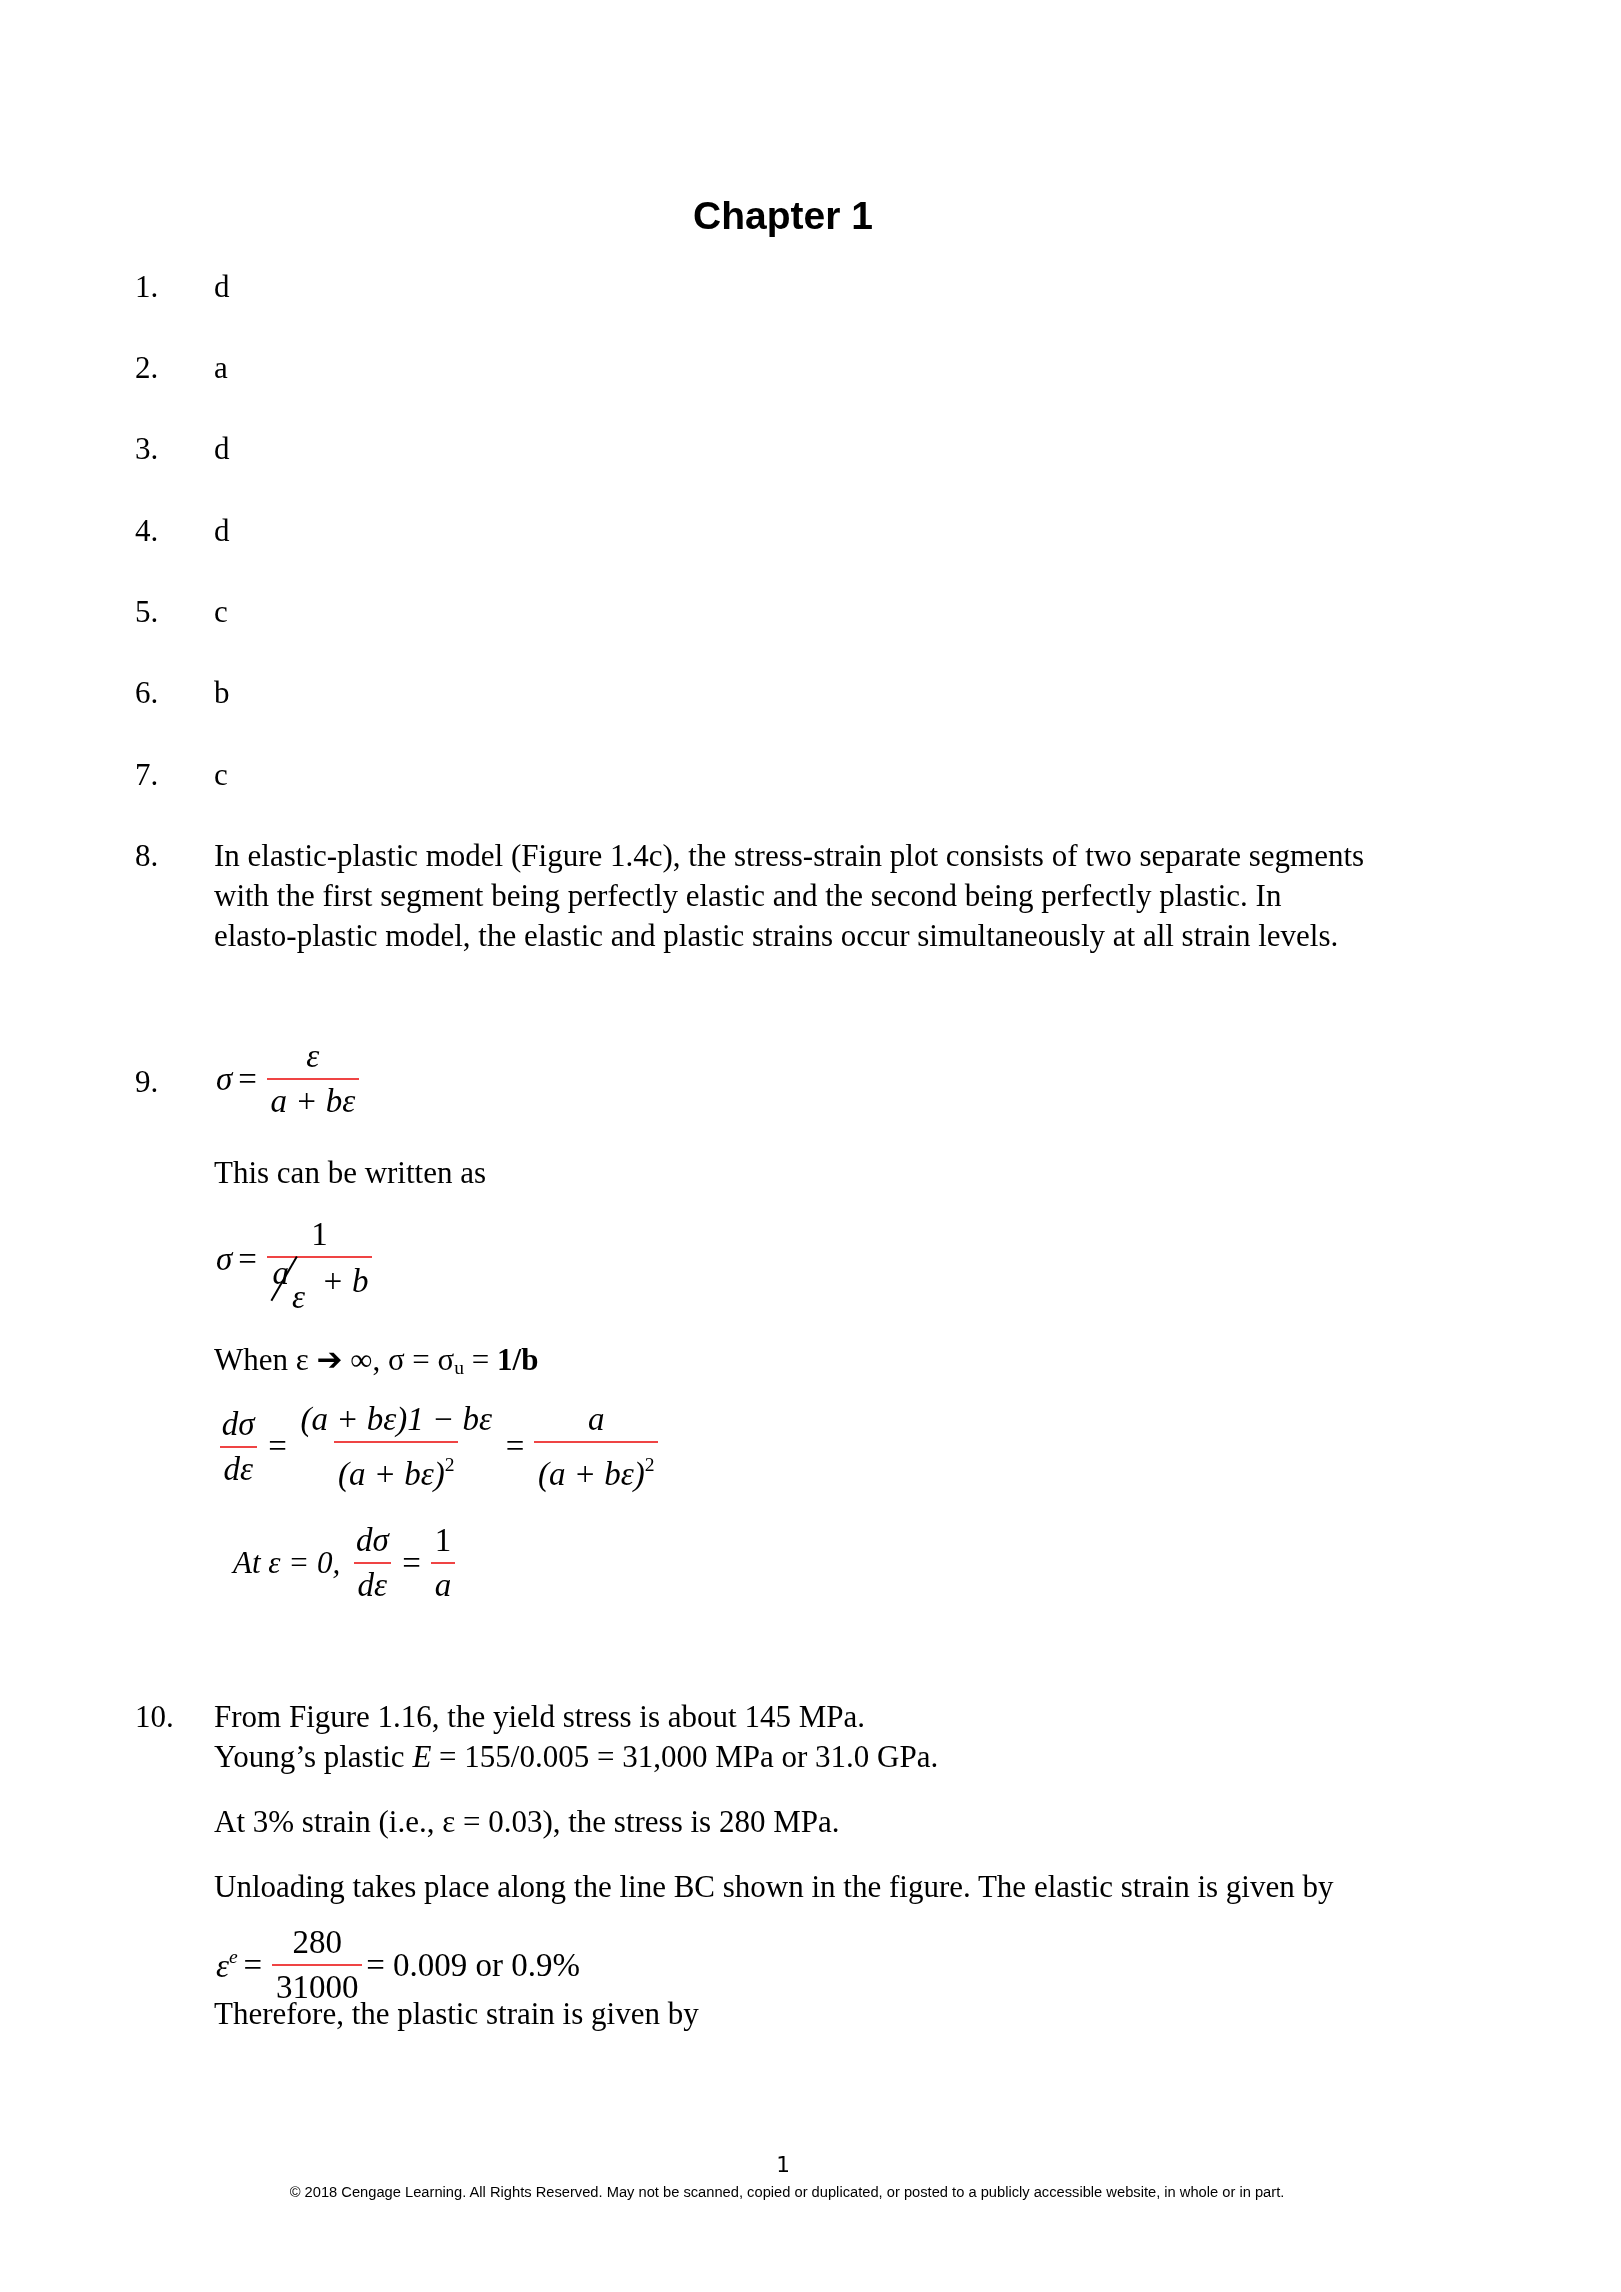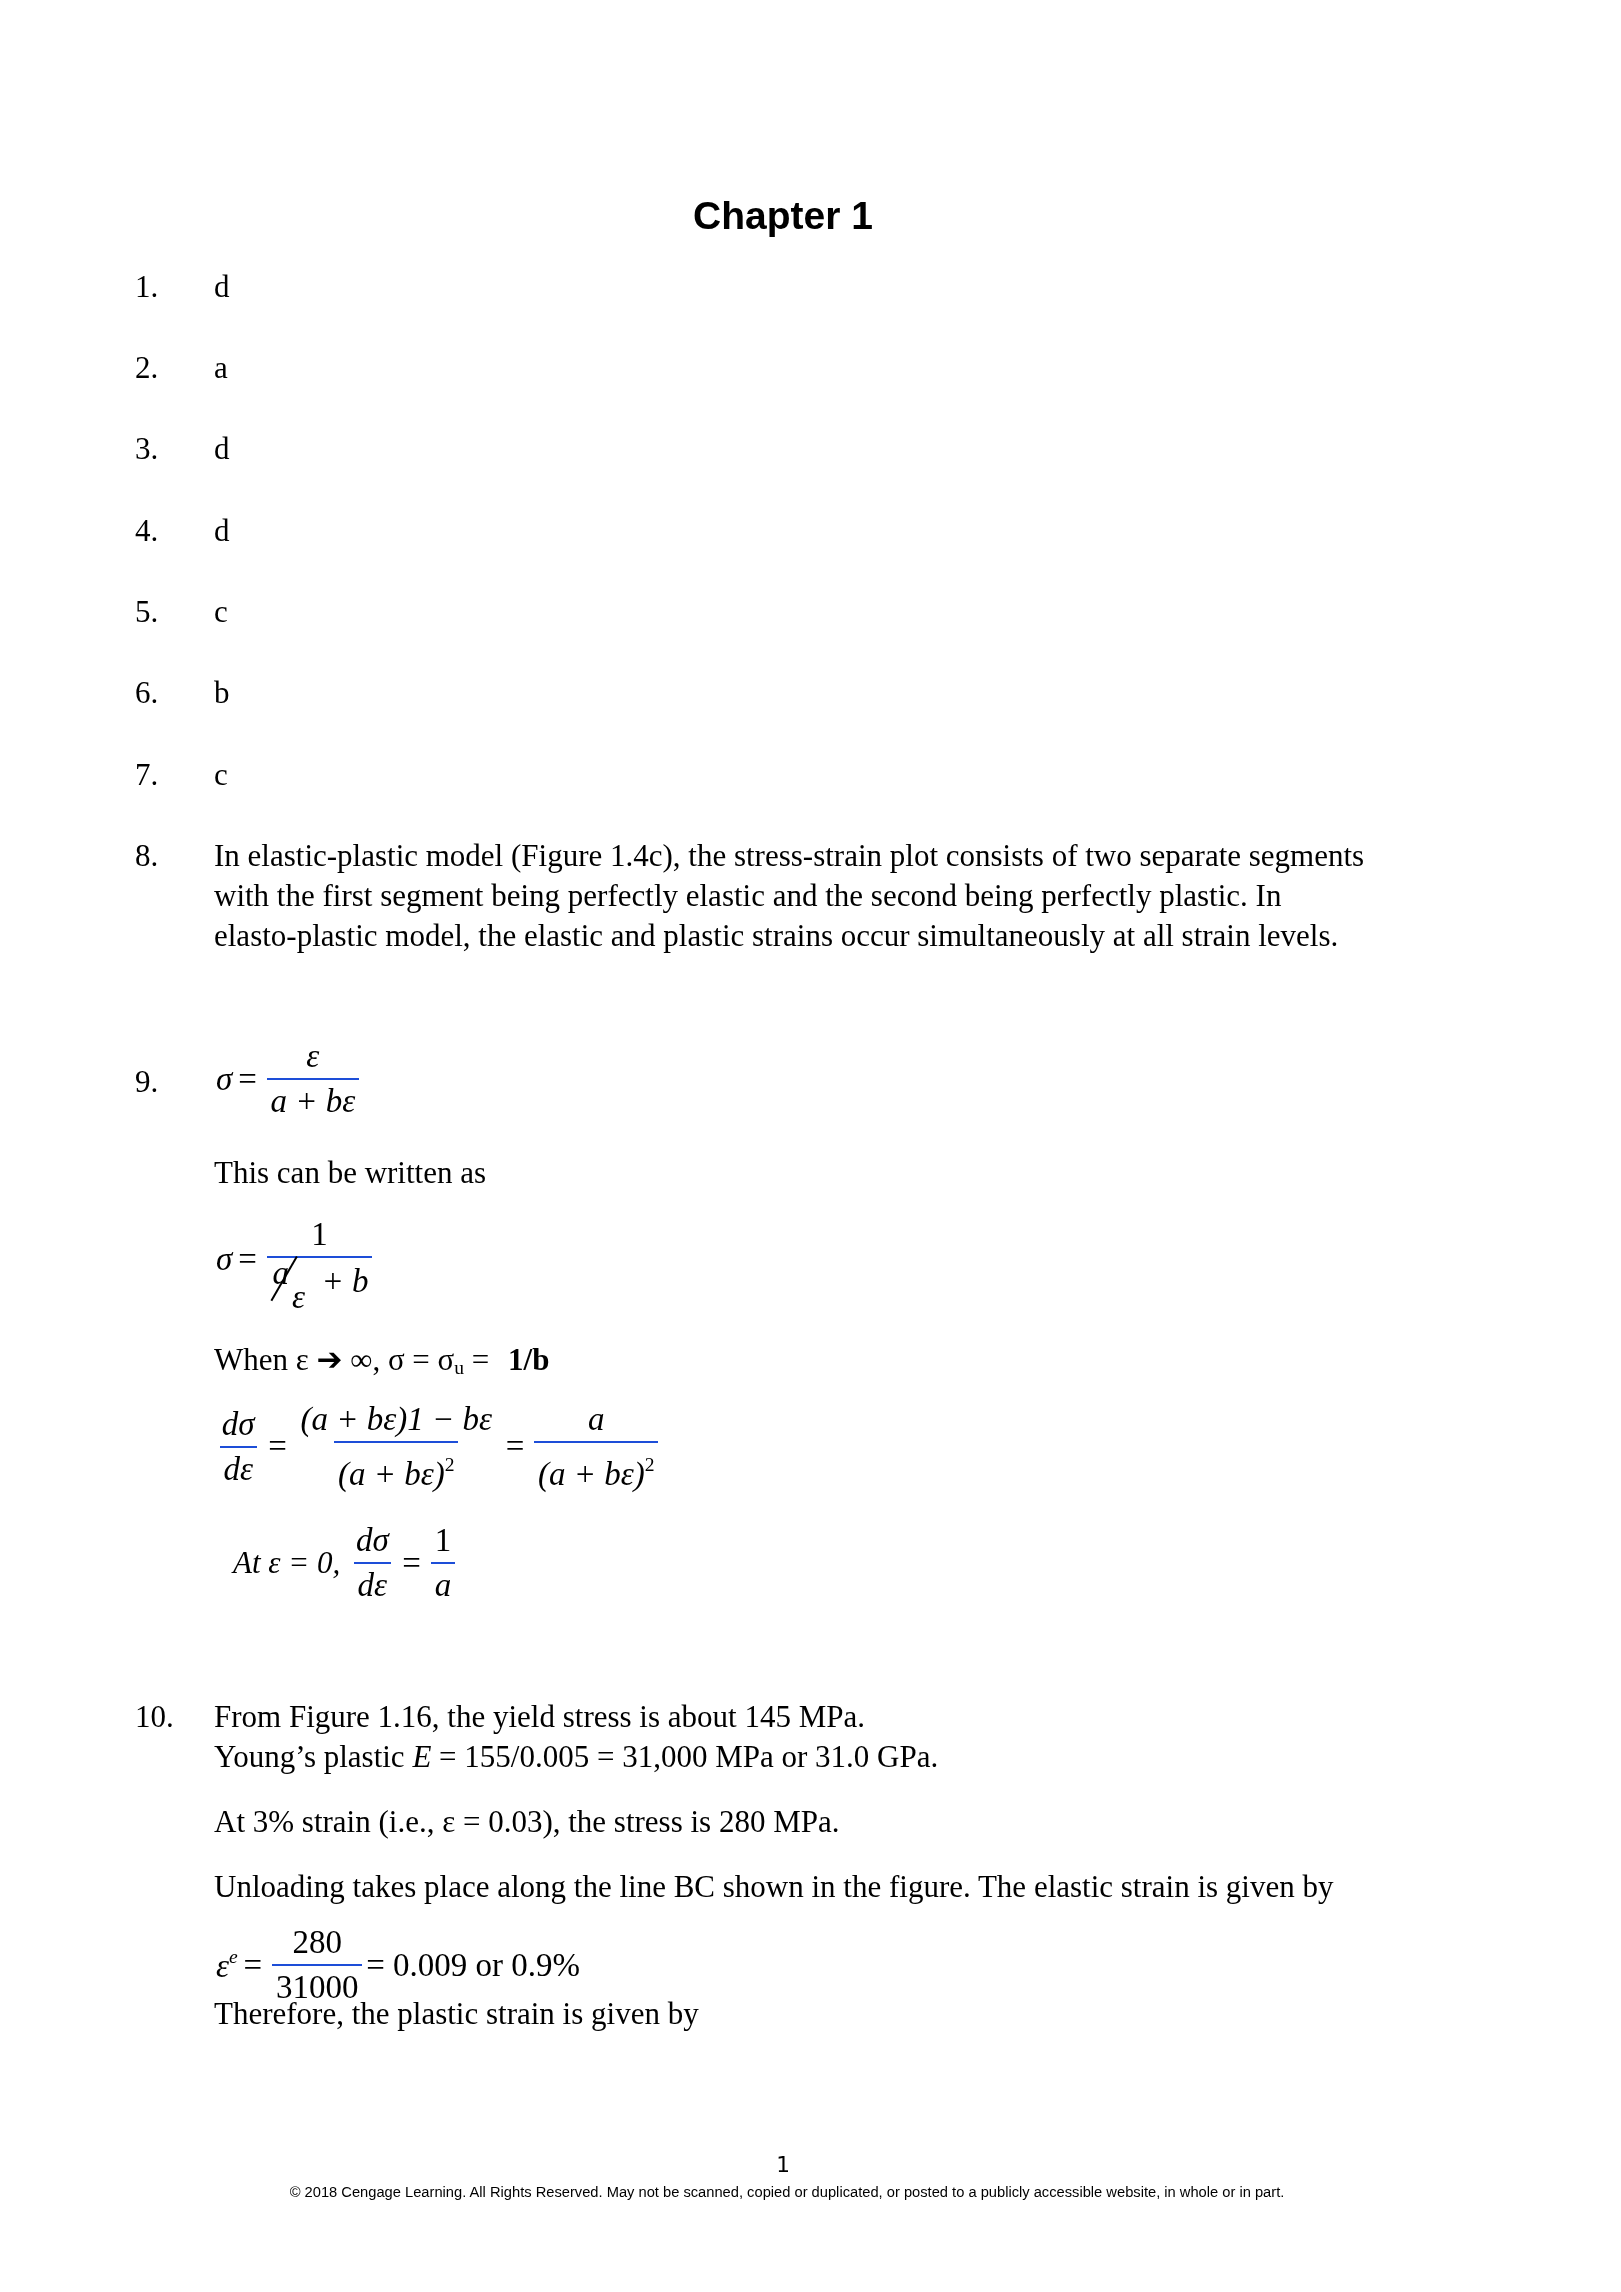--- a/index.html
+++ b/index.html
@@ -7,33 +7,33 @@
   .page { position: absolute; left: 0; top: 0; width: 1383px; height: 2293px; }
   .abs { position: absolute; white-space: nowrap; }
   .title { font-family: "Liberation Sans", sans-serif; font-weight: bold; font-size: 39px; left: 0; width: 1566px; text-align: center; top: 194px; }
   .txt { font-size: 31px; line-height: 40px; }
   .num { left: 135px; }
   .ans { left: 214px; }
   .math { font-family: "Liberation Serif", serif; font-style: italic; font-size: 33px; }
   .up { font-style: normal; }
   .frac { display: inline-flex; flex-direction: column; align-items: center; vertical-align: middle; margin: 0 3.9px; }
   .frac .n { padding: 0 3.9px 2px; line-height: 39px; }
-  .frac .d { border-top: 2px solid #1d4ed8; padding: 2px 3.9px 0; line-height: 39px; }
+  .frac .d { border-top: 2px solid #ef4444; padding: 2px 3.9px 0; line-height: 39px; }
   .eq { display: flex; align-items: center; font-size: 33px; }
   .op { margin: 0 5.9px; font-style: normal; }
   sup { font-size: 19.6px; vertical-align: 13.7px; }
   sub { font-size: 19.6px; vertical-align: -3.9px; }
   .slashfrac { display: inline-block; position: relative; width: 51px; height: 43px; vertical-align: middle; }
   .slashfrac .a { position: absolute; left: 2px; top: -5.9px; }
   .slashfrac .e { position: absolute; left: 21.6px; top: 17.6px; }
   .slashfrac .s { position: absolute; left: 3.9px; top: -3.9px; width: 2px; height: 51px; background: #000; transform: rotate(30deg); transform-origin: top left; left: 25.5px; }
   .footer-num { font-family: "DejaVu Sans", sans-serif; font-size: 21.6px; left: 0; width: 1566px; text-align: center; top: 2152px; }
   .footer-copy { font-family: "Liberation Sans", sans-serif; font-size: 14.7px; left: 4px; width: 1566px; text-align: center; top: 2184px; }
   .arrow { font-family: "DejaVu Sans", sans-serif; font-weight: bold; font-style: normal; }
-  b { font-weight: bold; margin-left: 11px; }
+  b { font-weight: bold; }
 </style>
 </head>
 <body>
 
 <div class="page">
 
   <div class="abs title">Chapter 1</div>
 
   <div class="abs txt num" style="top:267px">1.</div>
   <div class="abs txt ans" style="top:267px">d</div>

